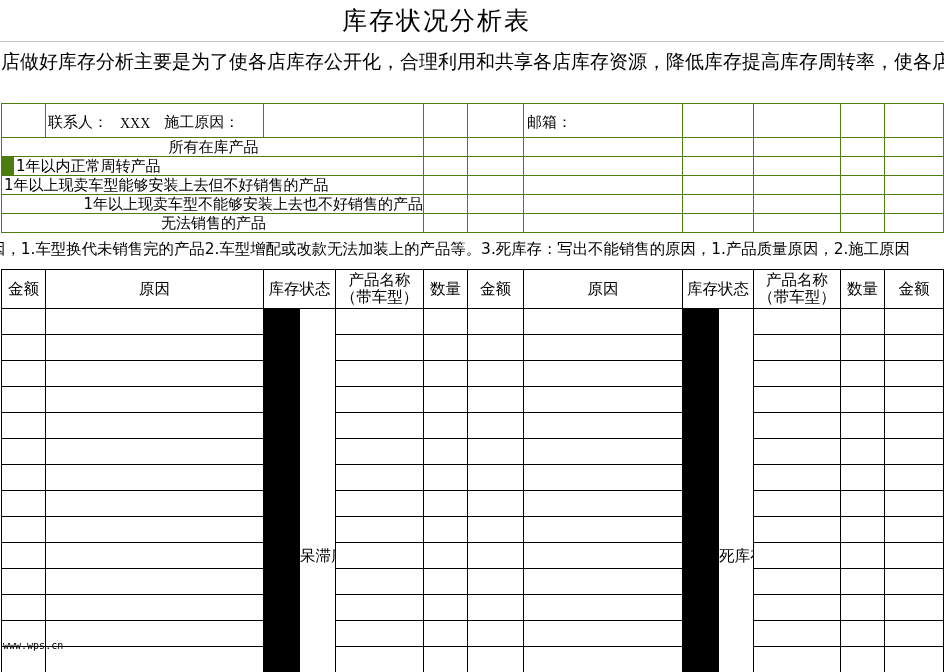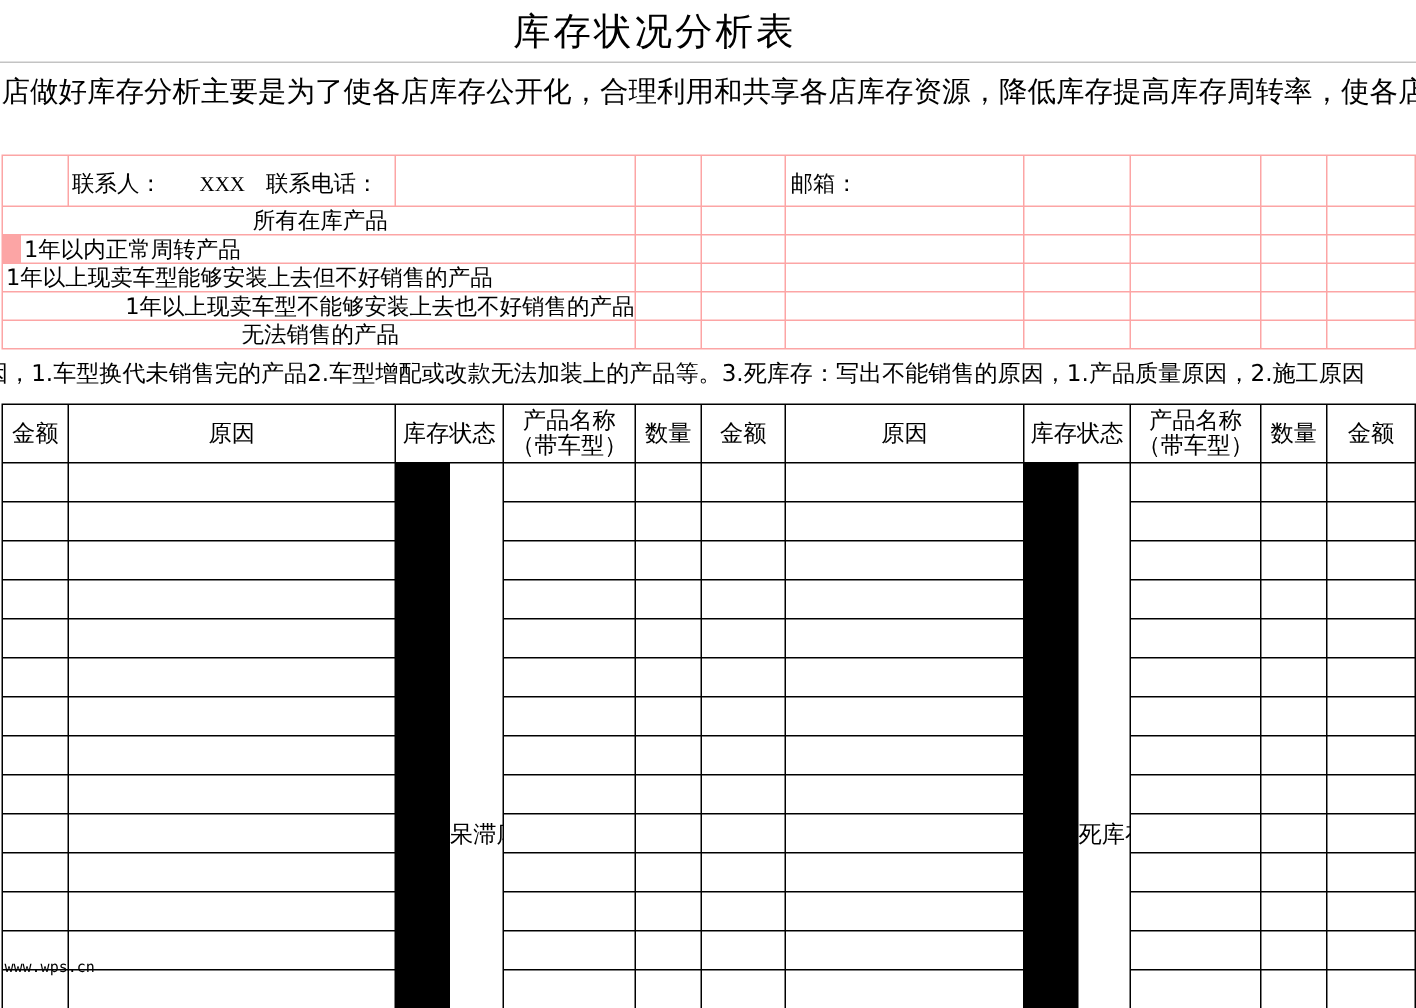--- a/index.html
+++ b/index.html
@@ -16,35 +16,35 @@
   .hline { position:absolute; left:0; width:944px; height:1px; background:#c3c3c3; }
   .desc {
     position:absolute; left:1px; top:50px; width:960px; height:22px; line-height:22px;
     font-size:19px; white-space:nowrap; overflow:hidden;
   }
   .grid-gray {
     position:absolute; left:1px; top:103px;
     display:grid;
     grid-template-columns:43px 217px 71px 87px 43px 55px 158px 70px 86px 43px 58px;
     grid-template-rows:33px 18px 18px 18px 18px 18px;
-    gap:1px; padding:1px; background:#fca5a5;
+    gap:1px; padding:1px; background:#4d7c0f;
   }
   .grid-main {
     position:absolute; left:1px; top:269px;
     display:grid;
     grid-template-columns:43px 217px 71px 87px 43px 55px 158px 70px 86px 43px 58px;
     grid-template-rows:38px repeat(14, 25px);
     gap:1px; padding:1px 1px 0 1px; background:#000;
   }
   .cell { background:#fff; overflow:visible; position:relative; }
   .contact-cell {
     display:flex; align-items:flex-end; padding:0 0 5px 2px; box-sizing:border-box;
     font-size:15px; white-space:nowrap;
   }
-  .contact-cell .xxx { font-family:"Liberation Serif", serif; font-size:14px; margin:0 14px 0 25px; }
+  .contact-cell .xxx { font-family:"Liberation Serif", serif; font-size:14px; margin:0 14px 0 12px; }
   .email-cell {
     display:flex; align-items:flex-end; padding:0 0 5px 3px; box-sizing:border-box;
     font-size:15px; white-space:nowrap;text-align:center;
   }
   .cat-cell {
     font-size:15px; line-height:18px; padding-left:2px; white-space:nowrap;
   }
   .note {
     position:absolute; left:-10px; top:240px; width:980px; height:18px; line-height:18px;
     font-size:15.4px; white-space:nowrap; overflow:hidden;
@@ -66,21 +66,21 @@
 <body>
 
 <div class="title">库存状况分析表</div>
 <div class="hline" style="top:41px"></div>
 <div class="desc">店做好库存分析主要是为了使各店库存公开化，合理利用和共享各店库存资源，降低库存提高库存周转率，使各店</div>
 
 <div class="grid-gray">
   <div class="cell contact-cell" style="grid-row:1;grid-column:2;">
     <span>联系人：</span>
     <span class="xxx">XXX</span>
-    <span>联系电话：</span>
+    <span>施工原因：</span>
   </div>
   <div class="cell" style="grid-row:1;grid-column:3 / span 2;"></div>
   <div class="cell email-cell" style="grid-row:1;grid-column:7;">
     <span>邮箱：</span>
   </div>
   <div class="cell cat-cell" style="grid-row:2;grid-column:1 / span 4;text-align:center;">所有在库产品</div>
   <div class="cell cat-cell" style="grid-row:3;grid-column:1 / span 4;margin-left:12px;">1年以内正常周转产品</div>
   <div class="cell cat-cell" style="grid-row:4;grid-column:1 / span 4;">1年以上现卖车型能够安装上去但不好销售的产品</div>
   <div class="cell cat-cell" style="grid-row:5;grid-column:1 / span 4;text-align:right;">1年以上现卖车型不能够安装上去也不好销售的产品</div>
   <div class="cell cat-cell" style="grid-row:6;grid-column:1 / span 4;text-align:center;">无法销售的产品</div>

